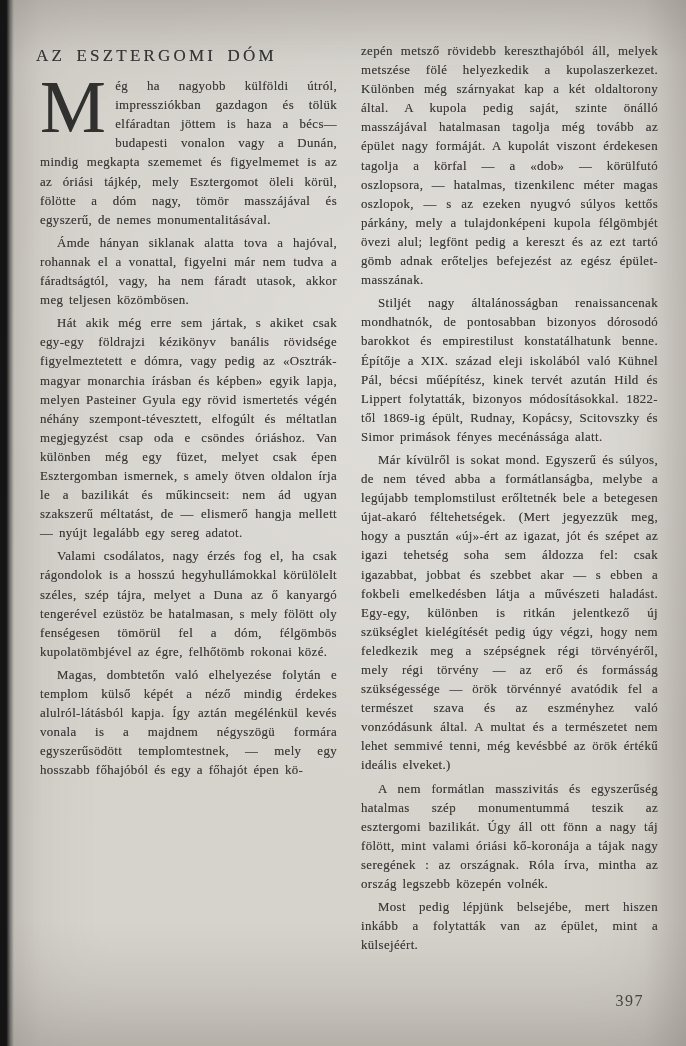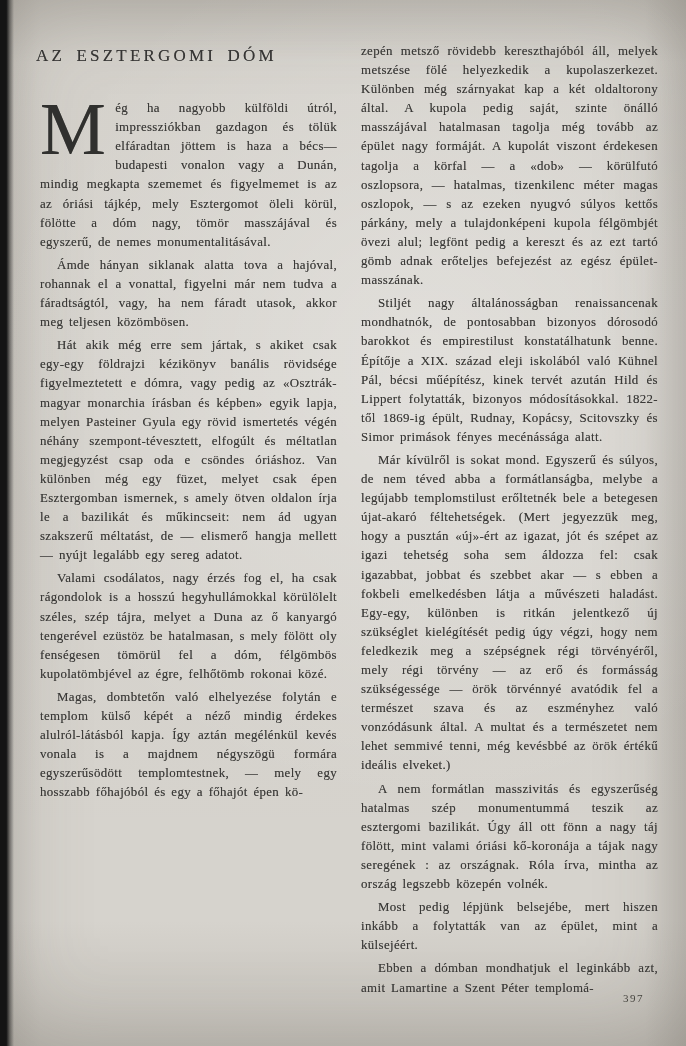--- a/index.html
+++ b/index.html
@@ -49,21 +49,21 @@
     word-spacing: 2.2px;
     color: #3b3a38;
     text-shadow: 0 0 0.6px rgba(58,58,56,0.55);
   }
   .col-left { padding-top: 8px; }
   .article-title {
     font-size: 17px;
     font-weight: normal;
     letter-spacing: 3.2px;
     word-spacing: 4px;
-    margin: 0 0 34px 0;
+    margin: 0 0 12px 0;
     color: #363534;
     text-align: left;
   }
   .col p {
     margin: 4px;
     text-indent: 17px;
   }
   .col p.no-indent {
     text-indent: 0;
   }
@@ -72,21 +72,21 @@
     font-size: 74px;
     line-height: 56px;
     padding: 2px 9px 0 0;
     color: #30302e;
     font-family: "Liberation Serif", serif;
   }
   .page-number {
     position: absolute;
     right: 42px;
     top: 992px;
-    font-size: 11px;
+    font-size: 16px;
     letter-spacing: 1.5px;
     color: #46443f;
   }
 </style>
 </head>
 <body>
 
 <div class="page">
   <div class="scan-edge-left"></div>
 
@@ -101,19 +101,18 @@
       <p>Valami csodálatos, nagy érzés fog el, ha csak rágondolok is a hosszú hegyhullámokkal körülölelt széles, szép tájra, melyet a Duna az ő kanyargó tengerével ezüstöz be hatalmasan, s mely fölött oly fenségesen tömörül fel a dóm, félgömbös kupolatömbjével az égre, felhőtömb rokonai közé.</p>
       <p>Magas, dombtetőn való elhelyezése folytán e templom külső képét a néző mindig érdekes alulról-látásból kapja. Így aztán megélénkül kevés vonala is a majdnem négyszögü formára egyszerűsödött templomtestnek, — mely egy hosszabb főhajóból és egy a főhajót épen kö-</p>
     </div>
 
     <div class="col col-right">
       <p class="no-indent">zepén metsző rövidebb kereszthajóból áll, melyek metszése fölé helyezkedik a kupolaszerkezet. Különben még szárnyakat kap a két oldaltorony által. A kupola pedig saját, szinte önálló masszájával hatalmasan tagolja még tovább az épület nagy formáját. A kupolát viszont érdekesen tagolja a körfal — a «dob» — körülfutó oszlopsora, — hatalmas, tizenkilenc méter magas oszlopok, — s az ezeken nyugvó súlyos kettős párkány, mely a tulajdonképeni kupola félgömbjét övezi alul; legfönt pedig a kereszt és az ezt tartó gömb adnak erőteljes befejezést az egész épület-masszának.</p>
       <p>Stiljét nagy általánosságban renaissancenak mondhatnók, de pontosabban bizonyos dórosodó barokkot és empirestilust konstatálhatunk benne. Építője a XIX. század eleji iskolából való Kühnel Pál, bécsi műépítész, kinek tervét azután Hild és Lippert folytatták, bizonyos módosításokkal. 1822-től 1869-ig épült, Rudnay, Kopácsy, Scitovszky és Simor primások fényes mecénássága alatt.</p>
       <p>Már kívülről is sokat mond. Egyszerű és súlyos, de nem téved abba a formátlanságba, melybe a legújabb templomstilust erőltetnék bele a betegesen újat-akaró féltehetségek. (Mert jegyezzük meg, hogy a pusztán «új»-ért az igazat, jót és szépet az igazi tehetség soha sem áldozza fel: csak igazabbat, jobbat és szebbet akar — s ebben a fokbeli emelkedésben látja a művészeti haladást. Egy-egy, különben is ritkán jelentkező új szükséglet kielégítését pedig úgy végzi, hogy nem feledkezik meg a szépségnek régi törvényéről, mely régi törvény — az erő és formásság szükségessége — örök törvénnyé avatódik fel a természet szava és az eszményhez való vonzódásunk által. A multat és a természetet nem lehet semmivé tenni, még kevésbbé az örök értékű ideális elveket.)</p>
       <p>A nem formátlan masszivitás és egyszerűség hatalmas szép monumentummá teszik az esztergomi bazilikát. Úgy áll ott fönn a nagy táj fölött, mint valami óriási kő-koronája a tájak nagy seregének : az országnak. Róla írva, mintha az ország legszebb közepén volnék.</p>
       <p>Most pedig lépjünk belsejébe, mert hiszen inkább a folytatták van az épület, mint a külsejéért.</p>
-      <p>Ebben a dómban mondhatjuk el leginkább azt, amit Lamartine a Szent Péter templomá-</p>
     </div>
 
   </div>
 
   <div class="page-number">397</div>
 </div>
 
 </body></html>

